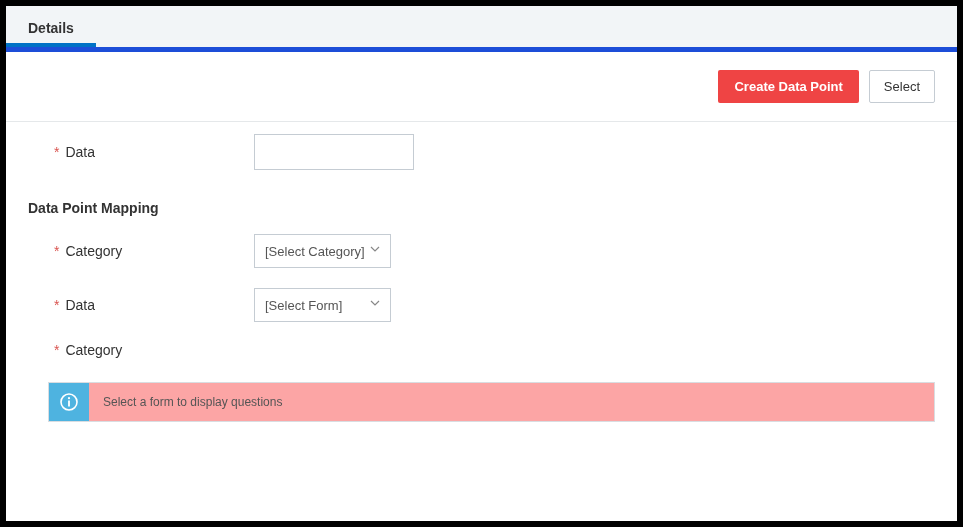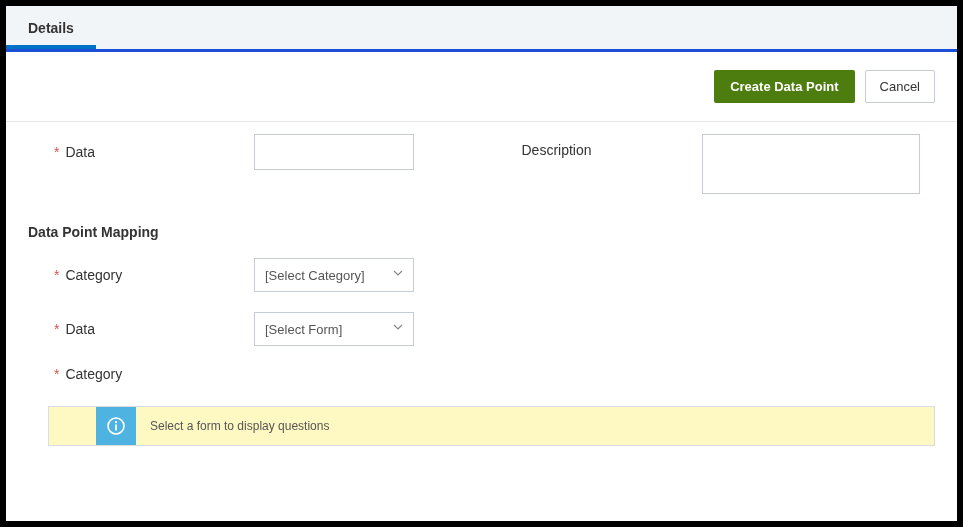--- a/index.html
+++ b/index.html
@@ -11,21 +11,21 @@
       height: 527px;
     }
     .window {
       background: #fff;
       width: 100%;
       height: 100%;
       overflow: hidden;
     }
     .tab-bar {
       background: #f2f5f7;
-      border-bottom: 3px solid #1d4ed8;
+      border-bottom: 5px solid #1d4ed8;
       display: flex;
       height: 46px;
     }
     .tab {
       padding: 14px 22px 10px 22px;
       font-size: 14px;
       color: #333;
       font-weight: 600;
       border-bottom: 4px solid transparent;
       cursor: pointer;
@@ -34,21 +34,21 @@
       border-bottom-color: #0072c6;
     }
     .action-bar {
       display: flex;
       justify-content: flex-end;
       padding: 18px 22px 18px 22px;
       border-bottom: 1px solid #e5e8ea;
       gap: 10px;
     }
     .btn-primary {
-      background: #4d7c0f;
+      background: #ef4444;
       color: #fff;
       border: none;
       padding: 8px 16px;
       font-size: 13px;
       font-weight: 600;
       cursor: pointer;
       border-radius: 2px;
     }
     .btn-secondary {
       background: #fff;
@@ -113,45 +113,44 @@
       border: 1px solid #c5ccd3;
       width: 218px;
       height: 60px;
       padding: 4px 6px;
       font-size: 13px;
       resize: none;
     }
     .select {
       border: 1px solid #c5ccd3;
       height: 34px;
-      width: 160px;
+      width: 137px;
       display: flex;
       align-items: center;
       justify-content: space-between;
       padding: 12px 10px;
       font-size: 13px;
       color: #555;
       cursor: pointer;
       background: #fff;
     }
     .chevron {
       width: 10px;
       height: 10px;
       display: inline-block;
     }
     .chevron svg { display: block; }
     .info-banner {
       display: flex;
       align-items: stretch;
       border: 1px solid #d9dde1;
-      background: #fef9c3;
+      background: #fca5a5;
       margin-left: 20px;
       margin-right: 0;
       margin-top: 24px;
-      padding-left: 47px;
     }
     .info-icon-box {
       background: #4eb3e0;
       width: 40px;
       display: flex;
       align-items: center;
       justify-content: center;
       flex-shrink: 0;
     }
     .info-icon-box svg { display: block; }
@@ -166,42 +165,36 @@
 <body>
 
 <div class="window">
 
   <div class="tab-bar">
     <div class="tab active">Details</div>
   </div>
 
   <div class="action-bar">
     <button class="btn-primary">Create Data Point</button>
-    <button class="btn-secondary">Cancel</button>
+    <button class="btn-secondary">Select</button>
   </div>
 
   <div class="content">
 
 
     <div class="field-grid">
       <div class="field-half">
         <div class="field-row" style="margin-bottom:0;">
           <div class="field-label-col">
             <span class="req">*</span>
             <span>Data</span>
           </div>
           <input type="text" class="text-input" value="" style="">
         </div>
       </div>
-      <div class="field-half">
-        <div style="display:flex; align-items:flex-start; margin-left:40px;">
-          <div class="desc-label">Description</div>
-          <textarea class="text-area" style=""></textarea>
-        </div>
-      </div>
     </div>
 
     <div class="section-gap"></div>
 
     <div class="section-title">Data Point Mapping</div>
 
     <div class="field-row">
       <div class="field-label-col">
         <span class="req">*</span>
         <span>Category</span>

